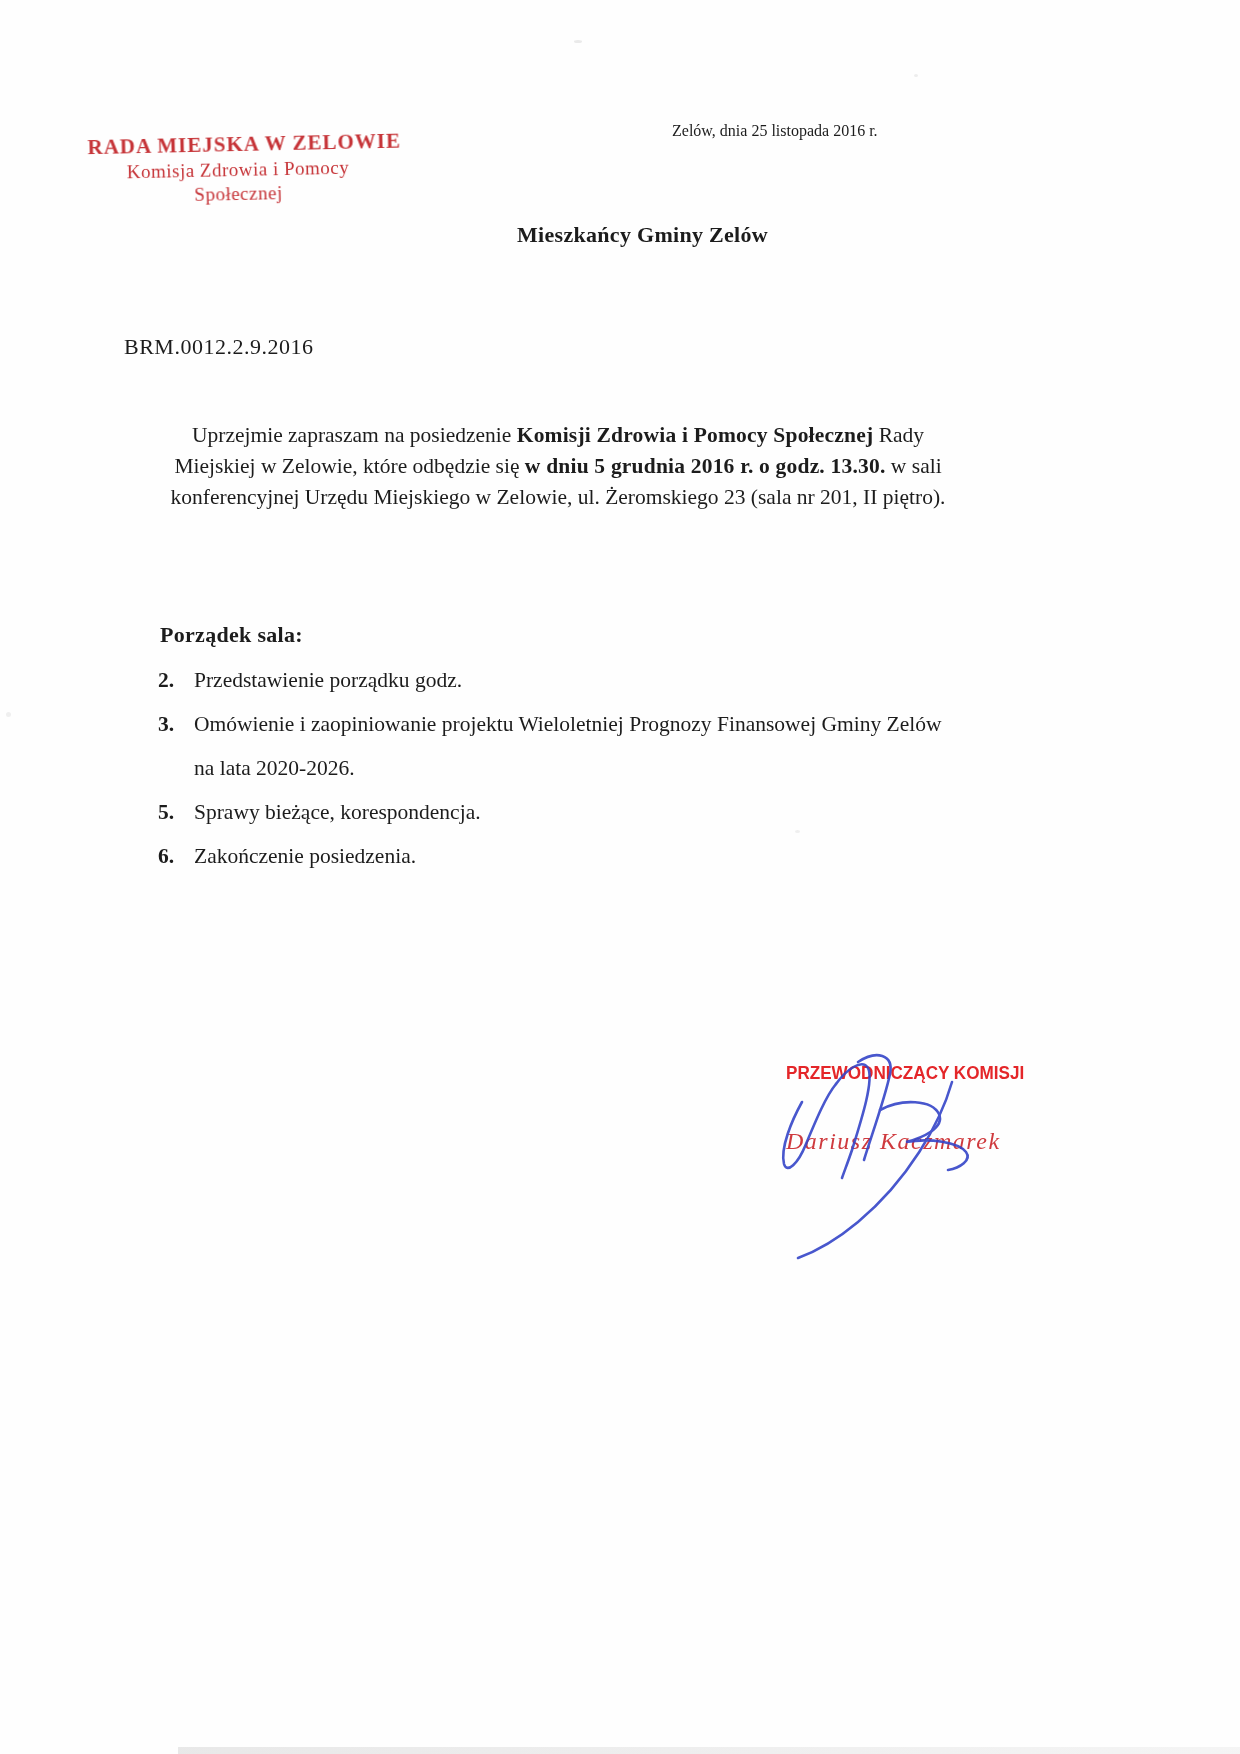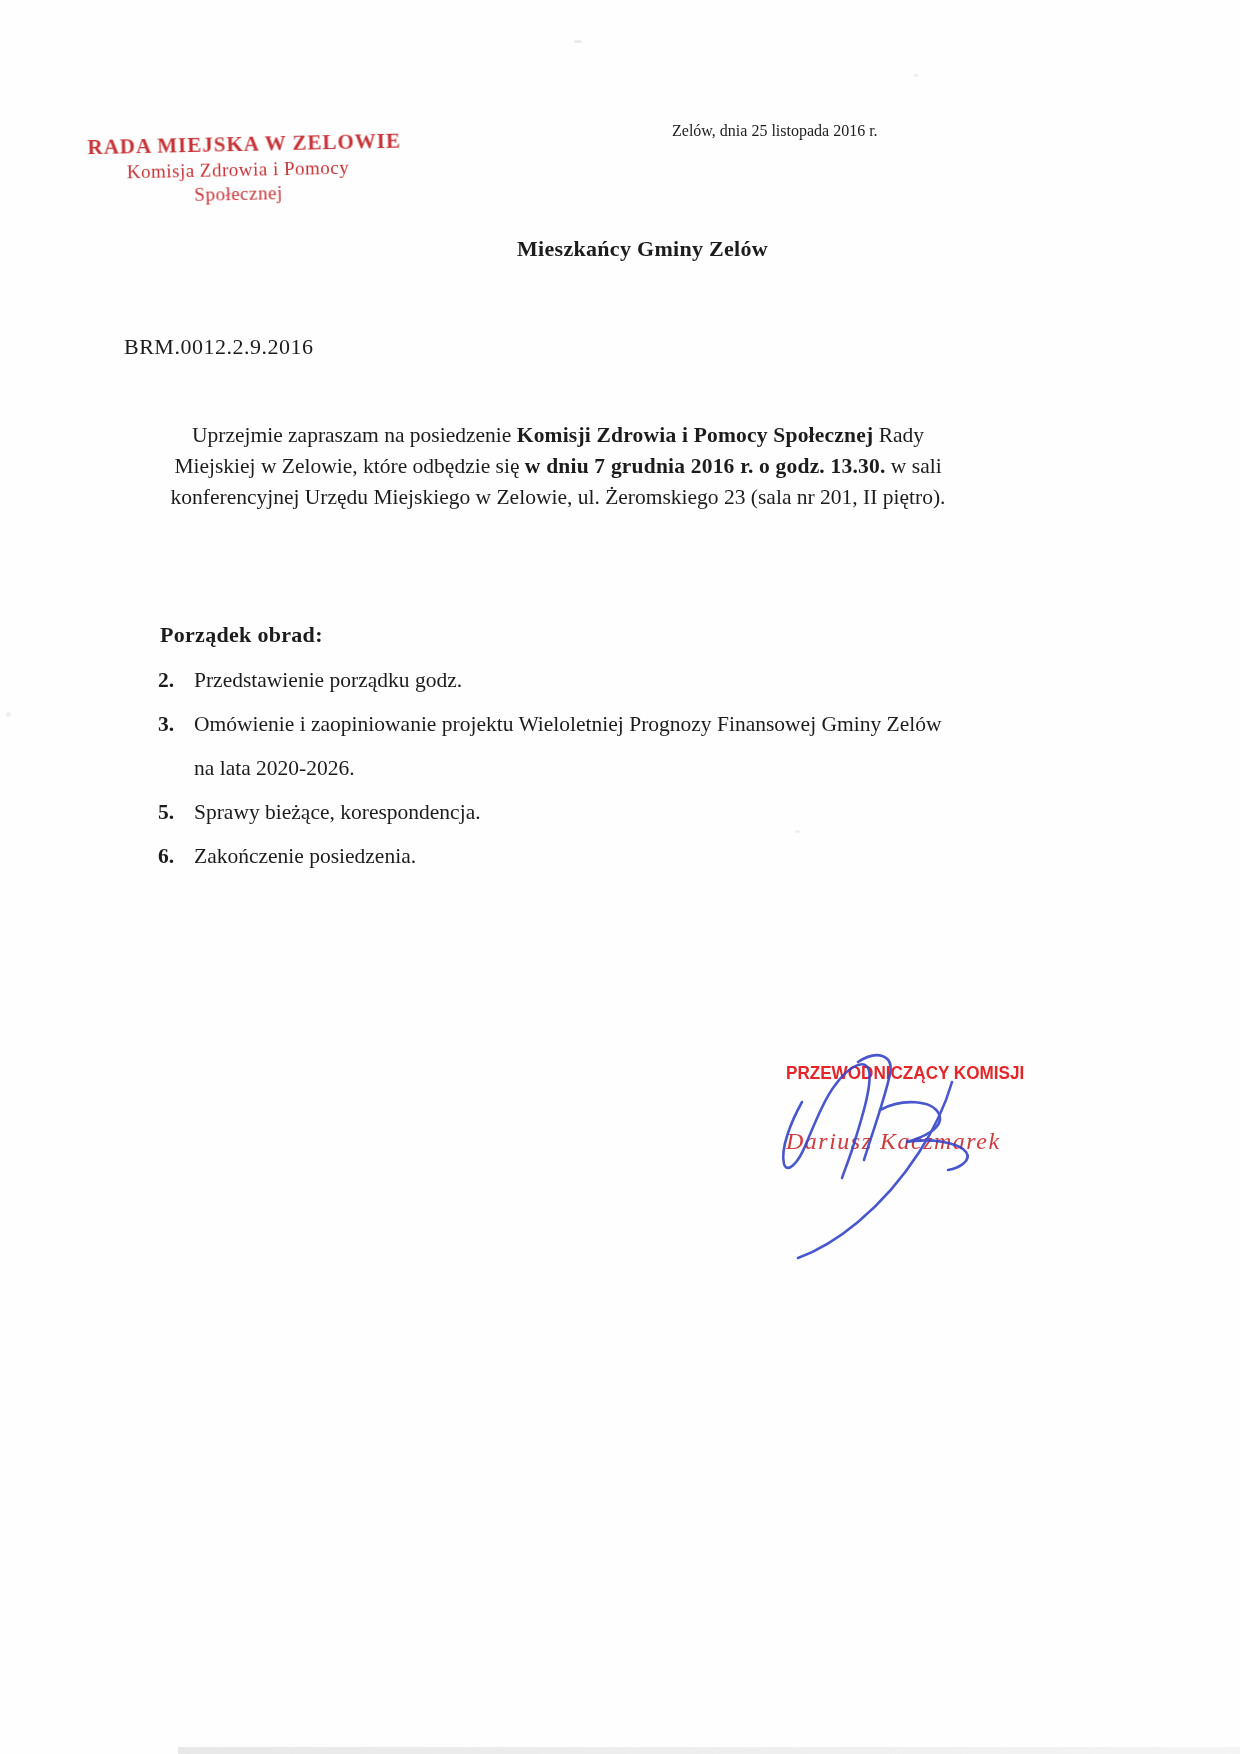--- a/index.html
+++ b/index.html
@@ -37,21 +37,21 @@
 
   .dateline {
     position: absolute;
     left: 672px; top: 122px;
     font-size: 16px;
     white-space: nowrap;
   }
 
   .addressee {
     position: absolute;
-    left: 0; top: 236px;
+    left: 0; top: 222px;
     width: 100%;
     padding-left: 45px;
     box-sizing: border-box;
     text-align: center;
     font-size: 22px;
     font-weight: bold;
     letter-spacing: 0.3px;
   }
 
   .reference {
@@ -152,24 +152,24 @@
     <div class="l3">Społecznej</div>
   </div>
 
   <div class="dateline">Zelów, dnia 25 listopada 2016 r.</div>
 
   <div class="addressee">Mieszkańcy Gminy Zelów</div>
 
   <div class="reference">BRM.0012.2.9.2016</div>
 
   <div class="body-par">
-    <span>Uprzejmie zapraszam na posiedzenie </span><b>Komisji Zdrowia i Pomocy Społecznej</b><span> Rady Miejskiej w Zelowie, które odbędzie się </span><b>w dniu 7 grudnia 2016 r. o godz. 13.30.</b><span> w sali konferencyjnej Urzędu Miejskiego w Zelowie, ul. Żeromskiego 23 (sala nr 201, II piętro).</span>
+    <span>Uprzejmie zapraszam na posiedzenie </span><b>Komisji Zdrowia i Pomocy Społecznej</b><span> Rady Miejskiej w Zelowie, które odbędzie się </span><b>w dniu 5 grudnia 2016 r. o godz. 13.30.</b><span> w sali konferencyjnej Urzędu Miejskiego w Zelowie, ul. Żeromskiego 23 (sala nr 201, II piętro).</span>
   </div>
 
-  <div class="agenda-heading">Porządek obrad:</div>
+  <div class="agenda-heading">Porządek sala:</div>
 
   <ol class="agenda">
     <li><span class="num">2.</span><span>Przedstawienie porządku godz.</span></li>
     <li><span class="num">3.</span><span>Omówienie i zaopiniowanie projektu Wieloletniej Prognozy Finansowej Gminy Zelów na lata 2020-2026.</span></li>
     <li><span class="num">5.</span><span>Sprawy bieżące, korespondencja.</span></li>
     <li><span class="num">6.</span><span>Zakończenie posiedzenia.</span></li>
   </ol>
 
   <div class="chairman-title">PRZEWODNICZĄCY KOMISJI</div>
   <div class="chairman-name">Dariusz Kaczmarek</div>

